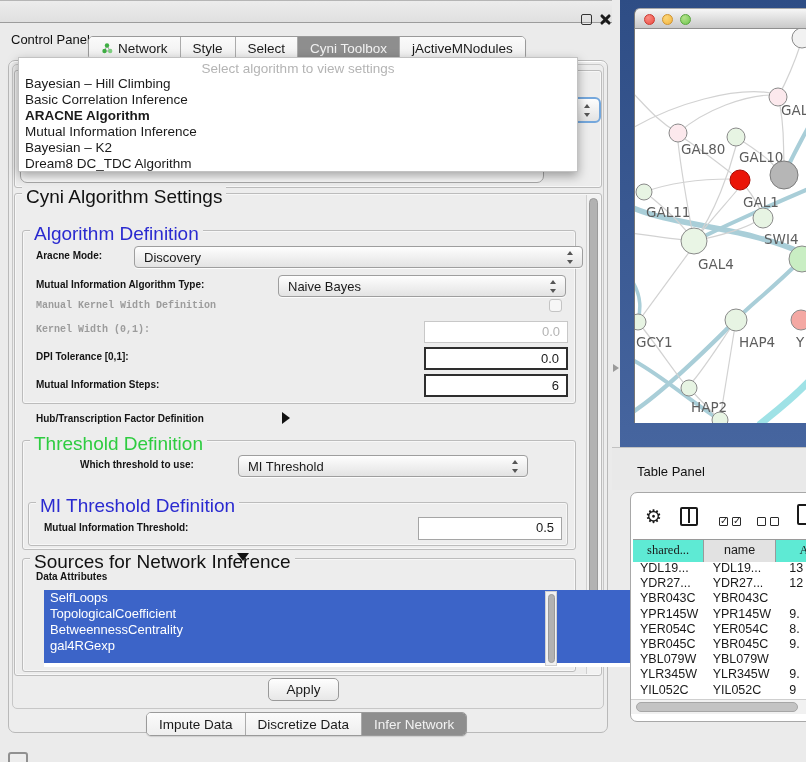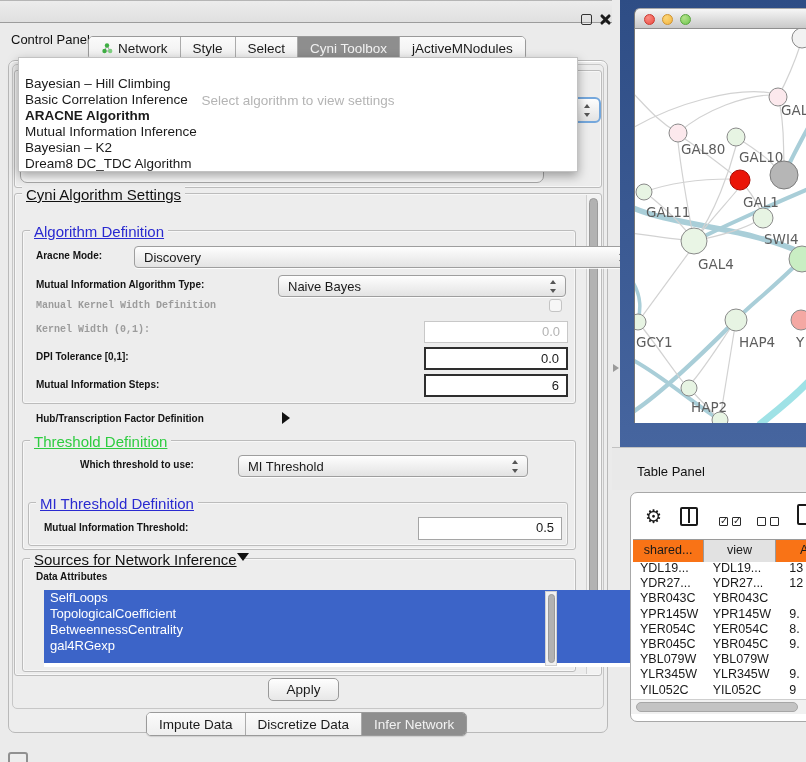--- a/index.html
+++ b/index.html
@@ -24,21 +24,21 @@
   .seg:last-child { border-right:none; }
   .seg.sel { background:#8e8e8e; color:#f2f2f2; }
   .tabicon { margin-right:5px; display:inline-flex; }
 
   
   .content-panel { left:8px; top:60px; width:600px; height:673px; background:#ededed;
                    border:1px solid #b9b9b9; border-radius:7px; box-shadow:inset 0 1px 0 #fff; }
   .inner-panel { left:12px; top:64px; width:592px; height:645px; border:1px solid #c7c7c7; border-radius:5px; background:#ededed; }
 
   .group { position:absolute; border:1px solid #bcbcbc; border-radius:3px; box-shadow:inset 0 0 0 1px rgba(255,255,255,.55); }
-  .gtitle { position:absolute; font-size:15px; background:#ededed; padding:0 4px; white-space:nowrap; color:#111;text-decoration:underline; }
+  .gtitle { position:absolute; font-size:19px; background:#ededed; padding:0 4px; white-space:nowrap; color:#111; }
   .gtitle.blue { color:#2a2ad0; } .gtitle.green { color:#2ecc40; }
 
   .lbl { position:absolute; font-size:10px; font-weight:bold; color:#141414; white-space:nowrap; }
   .lbl.dis { color:#9c9c9c;font-family:Liberation Mono, monospace; }
 
   .combo { position:absolute; height:22px; border:1px solid #9e9e9e; border-radius:4px;
            background:linear-gradient(#fefefe,#e3e3e3); display:flex; align-items:center;
            padding:0 22px 0 9px; font-size:13px; box-shadow:0 1px 0 rgba(255,255,255,.8); }
   .updn { position:absolute; right:8px; top:50%; margin-top:-6.5px; width:7px; height:13px; }
   .updn:before { content:""; position:absolute; top:0; left:0; border-left:3.5px solid transparent; border-right:3.5px solid transparent; border-bottom:4.5px solid #555; }
@@ -59,21 +59,21 @@
   .attr-list { position:absolute; overflow:hidden; background:#fff; }
   .attr { height:16px; line-height:16px; background:#3c64c8; color:#fff; font-size:13px; padding-left:6px; white-space:nowrap; }
   .attr-partial { height:9px; background:#3c64c8; }
 
   .btn { position:absolute; display:flex; align-items:center; justify-content:center;
          background:linear-gradient(#fefefe,#e7e7e7); border:1px solid #999; border-radius:5px; font-size:13.5px; }
 
   
   .popup { left:18px; top:57px; width:560px; height:115px; background:#fff; border:1px solid #c2c2c2;
            box-shadow:0 4px 10px rgba(0,0,0,.35); z-index:10; }
-  .popup-placeholder { position:absolute; top:3px; left:0; width:100%; text-align:center; color:#b4b4b4; font-size:13.5px;margin-top:32px; }
+  .popup-placeholder { position:absolute; top:3px; left:0; width:100%; text-align:center; color:#b4b4b4; font-size:13.5px; }
   .opt { height:16px; line-height:16px; font-size:13.5px; padding-left:6px; white-space:nowrap; }
   .opt.bold { font-weight:bold; }
   .opt-list { position:absolute; top:18px; left:0; width:100%; }
 
   
   .desktop { left:620px; top:0; width:186px; height:447px; background:linear-gradient(#2e4d85,#46659f); }
   .net-titlebar { left:634px; top:8px; width:172px; height:21px; background:linear-gradient(#f6f6f6,#c9c9c9);
                   border-top:1px solid #a8a8a8; border-left:1px solid #777; border-bottom:1px solid #8f8f8f; border-top-left-radius:6px; }
   .tl { position:absolute; top:5px; width:11px; height:11px; border-radius:50%; }
   .net-canvas { left:634px; top:29px; width:172px; height:394px; background:#fff; border-left:1px solid #777; overflow:hidden; }
@@ -86,21 +86,21 @@
   .tp-title { left:637px; top:464px; font-size:13px; color:#111; }
   .tp-panel { left:630px; top:492px; width:190px; height:230px; background:#fff; border:1px solid #a8a8a8; border-radius:7px; overflow:hidden; }
   .gear { position:absolute; font-size:19px; color:#1a1a1a; font-family:"DejaVu Sans",sans-serif; }
   .colicon { position:absolute; width:18px; height:19px; border:2.5px solid #1a1a1a; border-radius:2px; }
   .colicon:after { content:""; position:absolute; left:5.5px; top:0; width:2.5px; height:14px; background:#1a1a1a; }
   .cb { display:inline-block; width:9px; height:9px; border:1.5px solid #2a2a2a; border-radius:1px; margin-right:4px; position:relative; }
   .cb.checked:after { content:"✓"; position:absolute; left:0px; top:-3px; font-size:10px; color:#2a2a2a; }
   .pageicon { position:absolute; width:16px; height:21px; border:2.5px solid #1a1a1a; border-radius:2px; background:#fff; }
   .thead { position:absolute; display:flex; height:22px; border-top:1px solid #9a9a9a; border-bottom:1px solid #9a9a9a; }
   .th { height:22px; line-height:21px; text-align:center; font-size:12.5px; border-right:1px solid #9a9a9a; background:#e2e2e2; overflow:hidden; }
-  .th.hl { background:#f97316; }
+  .th.hl { background:#5eead4;font-family:Liberation Serif, serif; }
   .th0 { width:75px; } .th1 { width:76px; } .th2 { width:60px; }
   .tbody { position:absolute; overflow:hidden; }
   .tr { display:flex; height:15.2px; }
   .td { font-size:12.5px; line-height:15px; white-space:nowrap; overflow:hidden; }
   .td0 { width:75px; padding-left:7px; } .td1 { width:76px; padding-left:5px; } .td2 { width:50px; padding-left:6px; }
   .hscroll { position:absolute; height:15px; background:#f1f1f1; border-top:1px solid #cfcfcf; }
   .hthumb { position:absolute; background:#c3c3c3; border:1px solid #a6a6a6; border-radius:5px; }
 
   .mini-icon { left:8px; top:752px; width:20px; height:14px; border:2px solid #909090; border-radius:3px; background:#ededed; }
   .corner-mark { left:8px; top:0; width:2px; height:5px; background:#9a9a9a; }
@@ -158,21 +158,21 @@
   <div class="group" style="left:14px;top:193px;width:588px;height:483px;"></div>
   <div class="gtitle" style="left:22px;top:186px;">Cyni Algorithm Settings</div>
   <div class="vscroll" style="left:586px;top:195px;width:14px;height:479px;">
     <div class="vthumb" style="left:2px;top:3px;width:9px;height:460px;"></div>
   </div>
 
   <div class="group" style="left:22px;top:230px;width:554px;height:174px;"></div>
   <div class="gtitle blue" style="left:30px;top:223px;">Algorithm Definition</div>
 
   <div class="lbl" style="left:36px;top:250px;">Aracne Mode:</div>
-  <div class="combo" style="left:134px;top:246px;width:501px;">
+  <div class="combo" style="left:134px;top:246px;width:449px;">
     <span>Discovery</span>
     <span class="updn"></span>
   </div>
 
   <div class="lbl" style="left:36px;top:279px;">Mutual Information Algorithm Type:</div>
   <div class="combo" style="left:278px;top:275px;width:288px;">
     <span>Naive Bayes</span>
     <span class="updn"></span>
   </div>
 
@@ -319,21 +319,21 @@
 
   <div class="abs tp-panel">
     <div class="gear" style="left:14px;top:12px;">⚙</div>
     <div class="colicon" style="left:49px;top:14px;"></div>
     <div class="abs" style="left:88px;top:21px;"><span class="cb checked"></span><span class="cb checked"></span></div>
     <div class="abs" style="left:126px;top:21px;"><span class="cb"></span><span class="cb"></span></div>
     <div class="pageicon" style="left:166px;top:11px;"></div>
 
     <div class="thead" style="left:2px;top:46px;width:200px;" id="tbl-head">
         <div class="th th0 hl">shared...</div>
-        <div class="th th1">view</div>
+        <div class="th th1">name</div>
         <div class="th th2 hl">A</div>
       </div>
     <div class="tbody" style="left:2px;top:68px;width:200px;height:137px;" id="tbl-body">
         <div class="tr">
           <div class="td td0">YDL19...</div>
           <div class="td td1">YDL19...</div>
           <div class="td td2">13</div>
         </div>
         <div class="tr">
           <div class="td td0">YDR27...</div>

